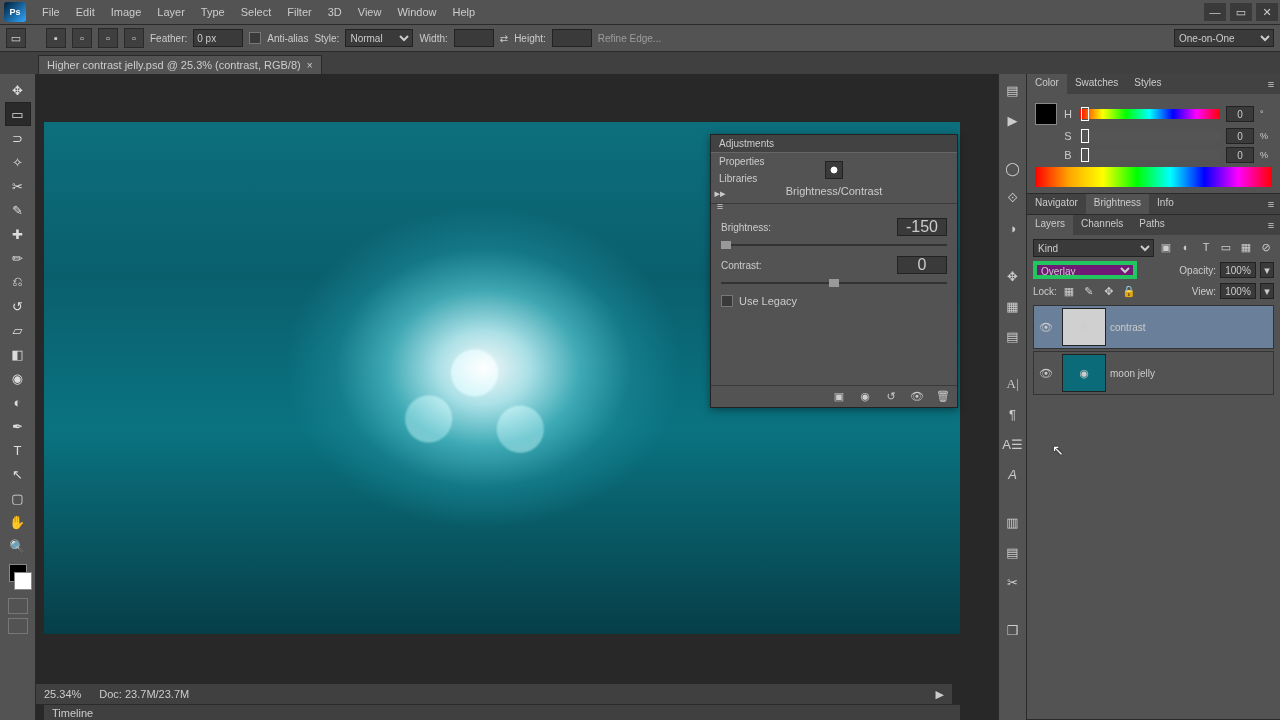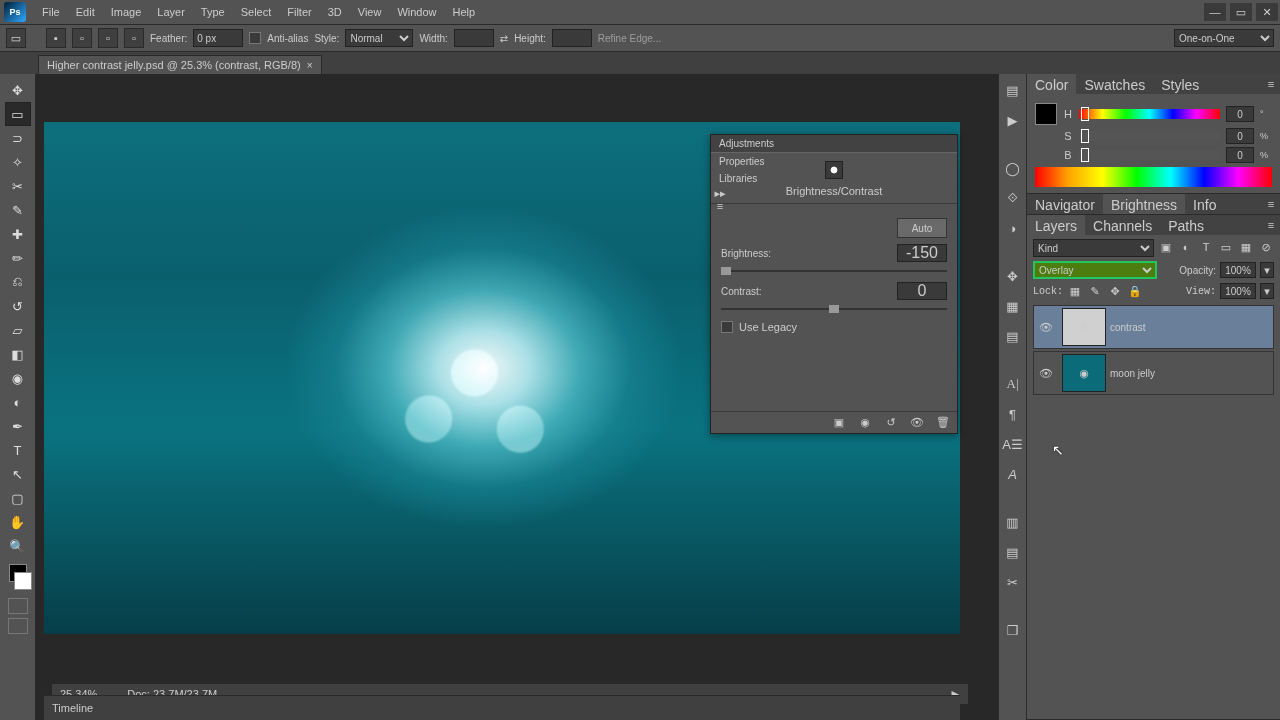--- a/index.html
+++ b/index.html
@@ -33,23 +33,23 @@
 .toolcol .tool.sel { background:#2a2a2a; border:1px solid #222;}
 .toolcol .swatch-fg { width:18px; height:18px; background:#000; border:1px solid #888; position:relative; margin-top:6px;}
 .toolcol .swatch-bg { width:18px; height:18px; background:#fff; border:1px solid #888; position:relative; margin-top:-10px; margin-left:10px;}
 .toolcol .qmask { width:20px; height:16px; border:1px solid #777; margin-top:8px;}
 .toolcol .screen { width:20px; height:16px; border:1px solid #777; margin-top:4px;}
 
 
 .canvascol { flex:1; background:#282828; display:flex; flex-direction:column; position:relative;}
 .canvas { position:absolute; left:8px; top:48px; width:916px; height:512px; background: radial-gradient(ellipse 320px 260px at 48% 48%, rgba(255,255,255,0.95) 0%, rgba(200,245,250,0.85) 14%, rgba(80,190,200,0.75) 30%, rgba(30,140,155,0.5) 46%, rgba(10,95,110,0.0) 62%), radial-gradient(circle at 42% 58%, rgba(255,255,255,0.9) 0 22px, transparent 25px), radial-gradient(circle at 52% 60%, rgba(255,255,255,0.9) 0 22px, transparent 25px), radial-gradient(circle at 47% 49%, rgba(255,255,255,0.9) 0 22px, transparent 25px), linear-gradient(180deg,#0d6f7d 0%, #0a5f6d 30%, #0a7380 60%, #063e48 100%);}
 
-.statusbar { position:absolute; left:16px; bottom:16px; height:20px; width:916px; background:#404040; display:flex; align-items:center; padding:8px 8px; gap:30px; font-size:10px;}
+.statusbar { position:absolute; left:0; bottom:16px; height:20px; width:916px; background:#404040; display:flex; align-items:center; padding:8px 8px; gap:18px; font-size:10px;}
 .statusbar .arrow { margin-left:auto;}
-.timelinebar { position:absolute; left:8px; bottom:0; height:16px; width:916px; background:#404040; border-top:1px solid #2a2a2a; display:flex; align-items:center; padding:12px 8px; font-size:10px;}
+.timelinebar { position:absolute; left:8px; bottom:0; height:16px; width:916px; background:#404040; border-top:1px solid #2a2a2a; display:flex; align-items:center; padding:3px 8px; font-size:10px;}
 
 
 .props-panel { position:absolute; left:710px; top:134px; width:248px; background:#535353; border:1px solid #222; box-shadow:0 2px 8px rgba(0,0,0,0.4);}
 .props-tabs { display:flex; background:#424242; height:20px; align-items:stretch;flex-direction:column;}
 .props-tabs .ptab { padding:3px 8px; font-size:10px;}
 .props-tabs .ptab.active { background:#535353; border-top:1px solid #666;}
 .props-tabs .spacer { flex:1;}
 .props-tabs .pbtn { width:18px; display:flex;align-items:center;justify-content:center;}
 .props-head { display:flex; align-items:center; gap:6px; padding:6px 8px; border-bottom:1px solid #3a3a3a;flex-direction:column;}
 .props-head .picon { width:18px; height:18px; background:radial-gradient(circle,#fff 30%,#888 31%,transparent 32%),#3a3a3a; border:1px solid #222;}
@@ -68,21 +68,21 @@
 
 
 .iconstrip { width:28px; background:#535353; border-left:1px solid #2a2a2a; display:flex; flex-direction:column; align-items:center; gap:10px; padding-top:6px;}
 .iconstrip .ic { width:20px; height:20px; display:flex;align-items:center;justify-content:center; font-size:13px;}
 .iconstrip .sep { height:8px;}
 
 
 .rightpanels { width:254px; background:#535353; border-left:1px solid #2a2a2a; display:flex; flex-direction:column;}
 .panel { border-bottom:1px solid #2a2a2a;}
 .panel .tabs { display:flex; background:#424242; height:20px;}
-.panel .tabs .t { padding:3px 8px; font-size:14px;}
+.panel .tabs .t { padding:3px 8px; font-size:10px;}
 .panel .tabs .t.active { background:#535353;}
 .panel .tabs .spacer{flex:1;}
 .panel .tabs .menu{width:18px;display:flex;align-items:center;justify-content:center;}
 
 
 .colorbody { padding:6px 8px;}
 .colorbody .row { display:flex; align-items:center; gap:6px; margin:3px 0;}
 .colorbody .swatch { width:22px; height:22px; background:#000; border:1px solid #888;}
 .colorbody .lbl { width:10px; text-align:center;}
 .colorbody .hue { flex:1; height:10px; background:linear-gradient(90deg,red,yellow,lime,cyan,blue,magenta,red); position:relative;}
@@ -91,27 +91,27 @@
 .colorbody .val { width:28px;height:16px;background:#3a3a3a;border:1px solid #222;text-align:center;font-size:10px;display:flex;align-items:center;justify-content:center;}
 .colorbody .unit { width:12px; font-size:9px;}
 .colorbody .spectrum { height:20px; margin-top:4px; background:linear-gradient(90deg,red,orange,yellow,lime,cyan,blue,magenta,red);}
 
 
 .layersbody { padding:4px 6px;}
 .lay-row1 { display:flex; gap:4px;}
 .lay-row1 select{flex:1;height:18px;background:#3a3a3a;border:1px solid #222;color:#ccc;font-size:10px;}
 .lay-row1 .ic{width:16px;height:16px;display:flex;align-items:center;justify-content:center;}
 .lay-row2 { display:flex; align-items:center; gap:4px; margin-top:4px;}
-.lay-row2 select{width:124px;height:18px;background:#4d7c0f;border:2px solid #22c55e;color:#ccc;font-size:10px;}
+.lay-row2 select{width:104px;height:18px;background:#701a75;border:4px solid #22c55e;color:#ccc;font-size:10px;}
 .lay-row2 .spacer{flex:1;}
 .lay-row2 .lbl{font-size:10px;}
 .lay-row2 .val{width:36px;height:16px;background:#3a3a3a;border:1px solid #222;display:flex;align-items:center;justify-content:center;font-size:10px;}
 .lay-row2 .dd{width:14px;height:16px;background:#3a3a3a;border:1px solid #222;display:flex;align-items:center;justify-content:center;}
 .lay-row3 { display:flex; align-items:center; gap:4px; margin-top:4px;}
-.lay-row3 .lbl{font-size:10px;font-family:Liberation Mono, monospace;}
+.lay-row3 .lbl{font-size:10px;}
 .lay-row3 .ic{width:16px;height:16px;display:flex;align-items:center;justify-content:center;}
 .lay-row3 .spacer{flex:1;}
 .lay-row3 .val{width:36px;height:16px;background:#3a3a3a;border:1px solid #222;display:flex;align-items:center;justify-content:center;font-size:10px;}
 .lay-row3 .dd{width:14px;height:16px;background:#3a3a3a;border:1px solid #222;display:flex;align-items:center;justify-content:center;}
 
 .layerlist { margin-top:6px;}
 .layer { display:flex; align-items:center; height:44px; border:1px solid #333; margin-bottom:2px;}
 .layer.sel { background:#6a7f99;}
 .layer .eye { width:24px; display:flex;align-items:center;justify-content:center;}
 .layer .thumb { width:44px;height:38px; margin:0 4px; border:1px solid #222; background:#0b6b78; display:flex;align-items:center;justify-content:center;}
@@ -351,23 +351,20 @@
     <div class="ptab">Libraries</div>
     <div class="spacer"></div>
     <div class="pbtn">▸▸</div>
     <div class="pbtn">≡</div>
   </div>
   <div class="props-head">
     <div class="picon"></div>
     <span>Brightness/Contrast</span>
   </div>
   <div class="props-body">
-    <div class="row" style="justify-content:flex-end;">
-      <div class="autobtn">Auto</div>
-    </div>
     <div class="row">
       <span class="lbl">Brightness:</span>
       <div class="val">-150</div>
     </div>
     <div class="slider">
         <div class="track"></div>
         <div class="thumb" style="left:2%"></div>
       </div>
     <div class="row">
       <span class="lbl">Contrast:</span>

